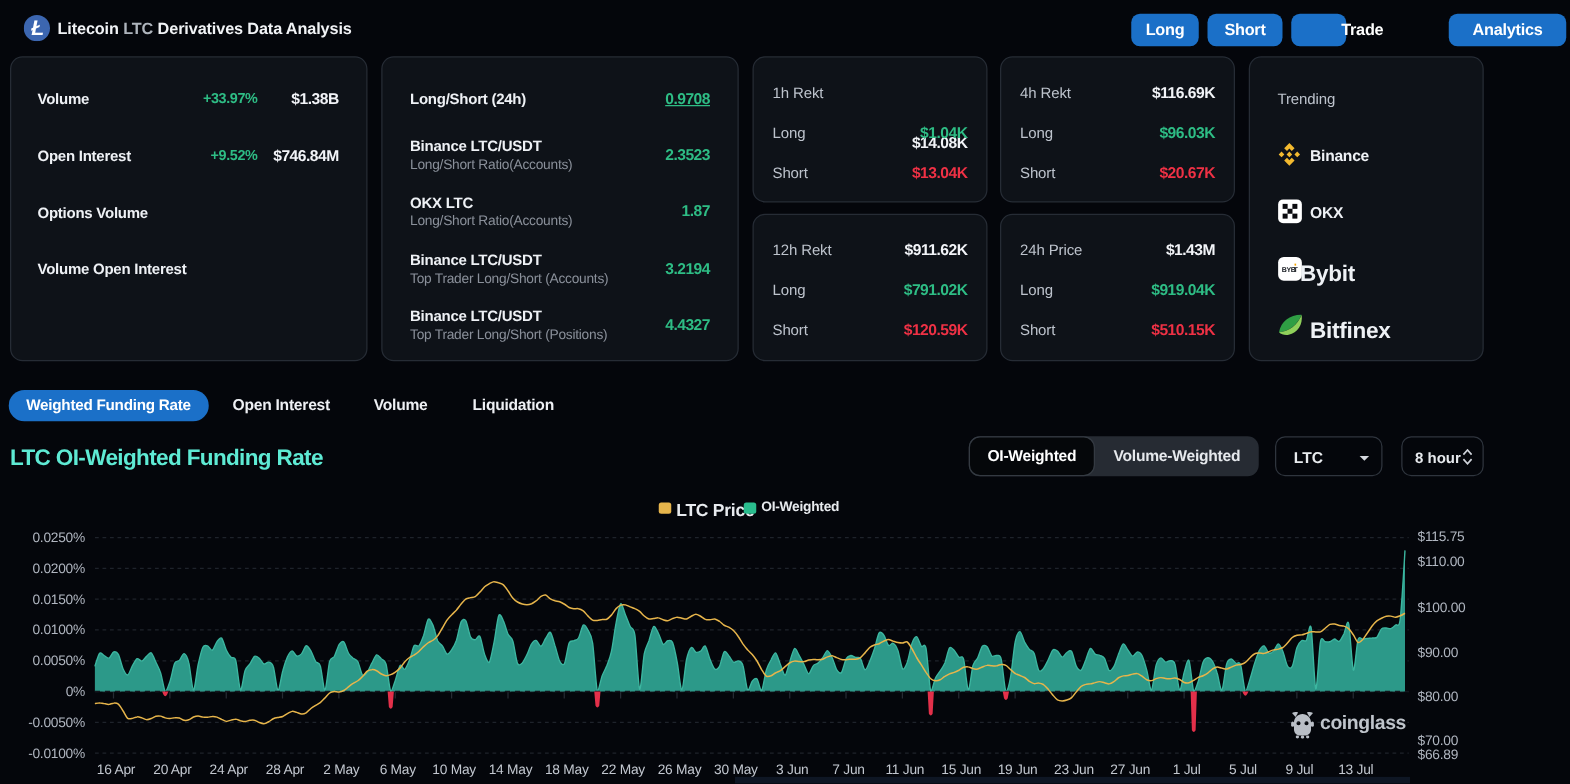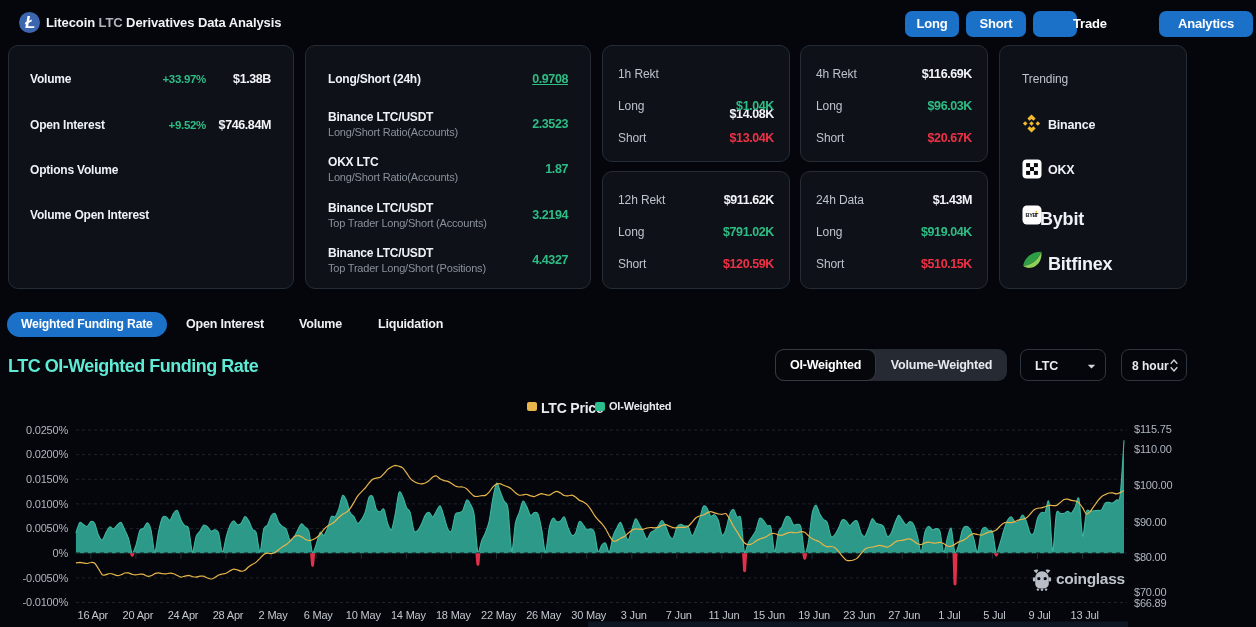--- a/index.html
+++ b/index.html
@@ -74,21 +74,21 @@
 
 <div class="card" style="left:602px;top:171px;width:188px;height:118px;"></div>
 <div class="glbl" style="left:618px;top:193px;">12h Rekt</div>
 <div class="val" style="left:774px;top:193px;">$911.62K</div>
 <div class="glbl" style="left:618px;top:225px;">Long</div>
 <div class="val teal" style="left:774px;top:225px;">$791.02K</div>
 <div class="glbl" style="left:618px;top:257px;">Short</div>
 <div class="val red" style="left:774px;top:257px;">$120.59K</div>
 
 <div class="card" style="left:800px;top:171px;width:188px;height:118px;"></div>
-<div class="glbl" style="left:816px;top:193px;">24h Data</div>
+<div class="glbl" style="left:816px;top:193px;">24h Price</div>
 <div class="val" style="left:972px;top:193px;">$1.43M</div>
 <div class="glbl" style="left:816px;top:225px;">Long</div>
 <div class="val teal" style="left:972px;top:225px;">$919.04K</div>
 <div class="glbl" style="left:816px;top:257px;">Short</div>
 <div class="val red" style="left:972px;top:257px;">$510.15K</div>
 
 <div class="card" style="left:999px;top:45px;width:188px;height:244px;"></div>
 <div class="glbl" style="left:1022px;top:72px;">Trending</div>
 <div class="abs" style="left:1021px;top:113px;width:21px;height:21px;">
     <svg width="21" height="21" viewBox="0.9 0.9 18.2 18.2">

